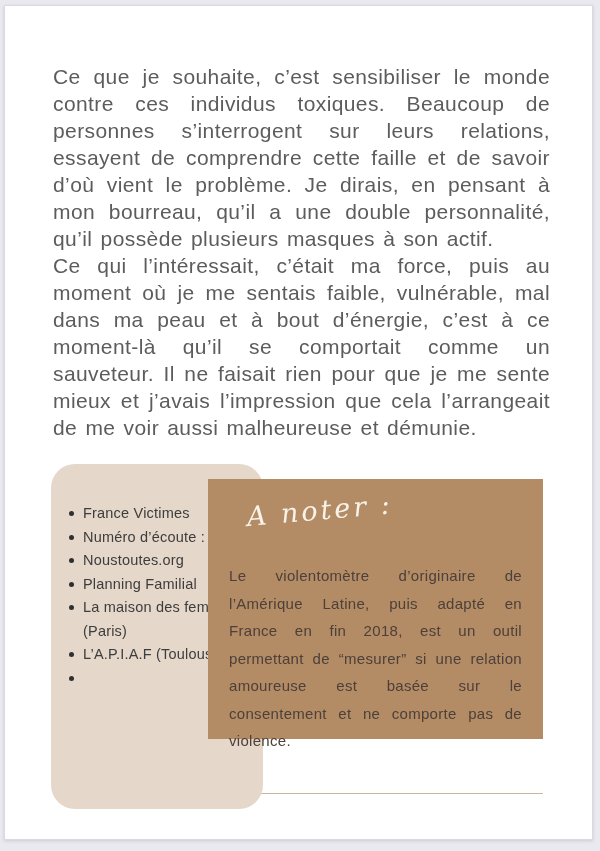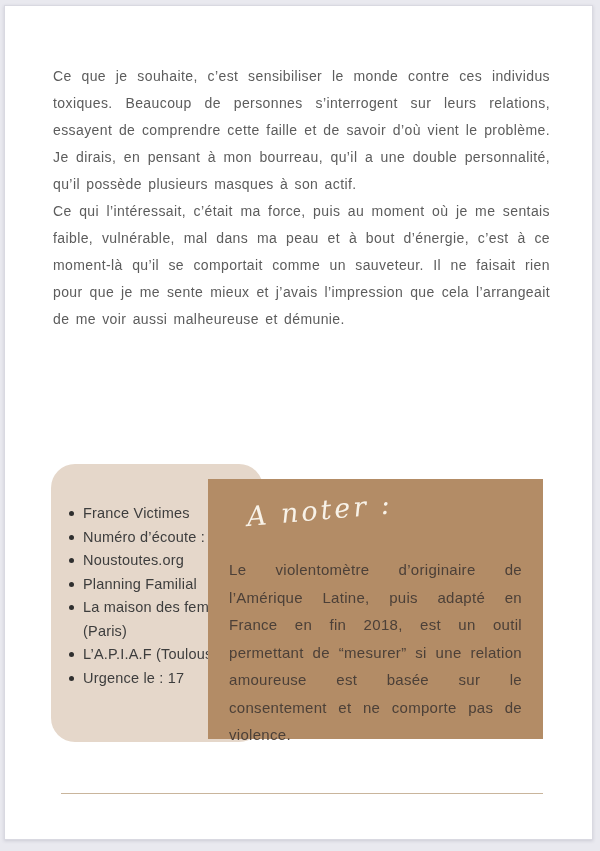--- a/index.html
+++ b/index.html
@@ -16,34 +16,34 @@
     width: 589px; height: 835px;
     background: #ffffff;
     border: 1px solid #d9d9e1;
     box-sizing: border-box;
     box-shadow: 0 1px 3px rgba(120,120,140,0.25);
   }
   .body-text {
     position: absolute;
     left: 48px; right: 42px;
     color: #5c5c5c;
-    font-size: 14px;
+    font-size: 21px;
     line-height: 27px;
     letter-spacing: 0.4px;
     word-spacing: 2px;
     text-align: justify;
   }
   .body-text p { margin: 0; }
   .block-a { top: 57px; }
   .block-b { top: 331px; }
 
   .resource-card {
     position: absolute;
     left: 46px; top: 458px;
-    width: 212px; height: 278px;
+    width: 212px; height: 345px;
     background: #e5d7ca;
     border-radius: 24px;
     box-sizing: border-box;
     padding: 38px 8px 0 18px;
     z-index: 1;
   }
   .resource-list {
     margin: 0; padding: 0;
     list-style: none;
     color: #3d3d3d;
@@ -75,21 +75,21 @@
     color: #f8f2e8;
     font-family: "DejaVu Serif", cursive;
     font-style: italic;
     font-size: 27px;
     letter-spacing: 3px;
     transform: rotate(-5deg);
     transform-origin: left center;
     margin: 8px 0 0 18px;
   }
   .note-body {
-    margin-top: 24px;
+    margin-top: 30px;
     color: #4c4038;
     font-size: 15px;
     line-height: 27.5px;
     letter-spacing: 0.3px;
     word-spacing: 2px;
     text-align: justify;
   }
   .divider {
     position: absolute;
     left: 56px; top: 787px;
@@ -129,21 +129,20 @@
       <li class="res-item">
         <span class="dot"></span>
         <span class="res-label">La maison des femmes (Paris)</span>
       </li>
       <li class="res-item">
         <span class="dot"></span>
         <span class="res-label">L’A.P.I.A.F (Toulouse)</span>
       </li>
       <li class="res-item">
         <span class="dot"></span>
-        <span class="res-label">Urgence le : 17</span>
       </li>
     </ul>
   </div>
 
   <div class="note-card">
     <span class="note-heading">A noter :</span>
     <div class="note-body">Le violentomètre d’originaire de l’Amérique Latine, puis adapté en France en fin 2018, est un outil permettant de “mesurer” si une relation amoureuse est basée sur le consentement et ne comporte pas de violence.</div>
   </div>
 
   <div class="divider"></div>

